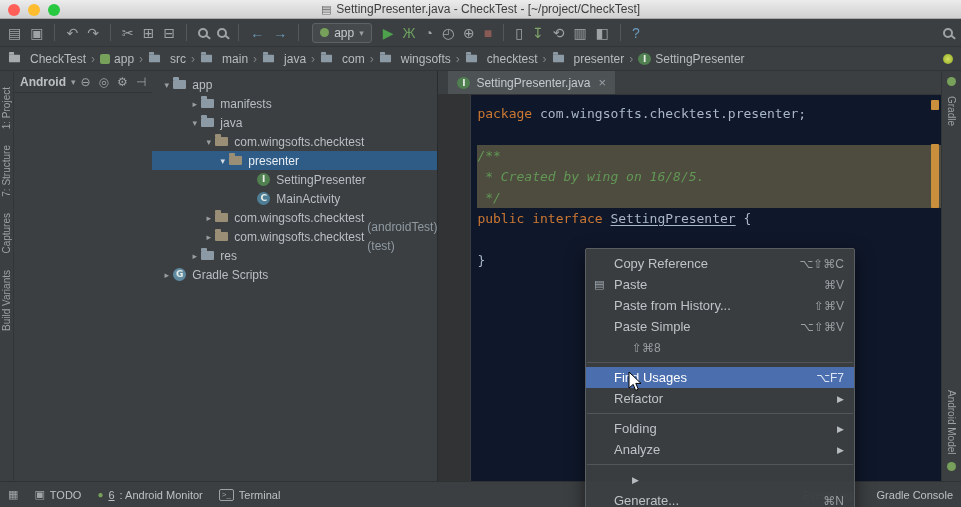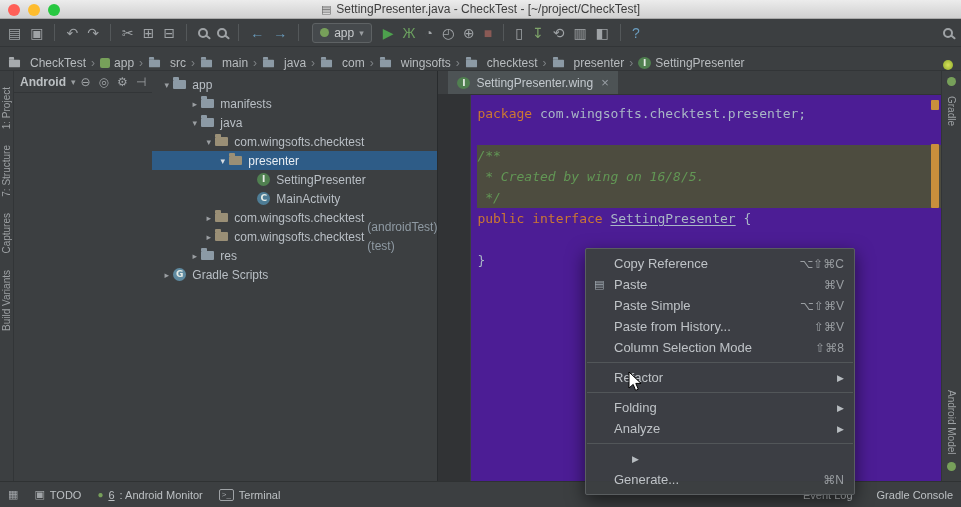--- a/index.html
+++ b/index.html
@@ -26,21 +26,21 @@
              border-radius:3px;height:20px;padding:0 7px;margin:0 2px;}
   .combo-dot{width:9px;height:9px;border-radius:50%;display:inline-block;}
   .combo-label{font-size:12px;color:#c8cbcd;}
   .combo-caret{font-size:9px;color:#9a9ea1;}
   .lens{display:inline-block;width:10px;height:10px;border:2px solid #9fa3a6;border-radius:50%;position:relative;}
   .lens::after{content:'';position:absolute;width:6px;height:2px;background:#9fa3a6;
                transform:rotate(40deg);right:-5px;bottom:-2px;border-radius:1px;}
 
   
   .navbar{height:24px;flex:0 0 24px;background:#3c3f41;border-bottom:1px solid #323537;
-          display:flex;align-items:flex-end;padding:0 8px;}
+          display:flex;align-items:center;padding:0 8px;}
   .crumbs{display:flex;align-items:center;flex:1;overflow:hidden;white-space:nowrap;}
   .crumb{display:flex;align-items:center;gap:4px;font-size:12px;color:#b8bcbf;cursor:default;}
   .crumb-sep{color:#7d8184;margin:0 5px;font-size:12px;}
   .navbar-right-dot{width:10px;height:10px;border-radius:50%;background:radial-gradient(#d6e05a,#8aa829);margin-left:6px;}
 
   
   .main{flex:1;display:flex;min-height:0;}
   .left-strip{flex:0 0 14px;background:#3c3f41;border-right:1px solid #323537;display:flex;flex-direction:column;align-items:center;}
   .right-strip{flex:0 0 20px;background:#3c3f41;border-left:1px solid #323537;display:flex;flex-direction:column;align-items:center;}
   .vlabel{writing-mode:vertical-rl;transform:rotate(180deg);font-size:10px;color:#9da1a4;margin-top:16px;cursor:default;white-space:nowrap;}
@@ -76,21 +76,21 @@
   .icon-circle.iface{background:#508050;}
   .icon-circle.cls{background:#4e7d96;}
   .icon-circle.grd{background:#5f8aa0;}
   .icon-circle.small-c{width:12px;height:12px;line-height:12px;margin-right:0;}
 
   
   .editor-col{flex:1;display:flex;flex-direction:column;min-width:0;min-height:0;}
   .tabbar{height:24px;flex:0 0 24px;background:#3c3f41;border-bottom:1px solid #313335;display:flex;align-items:stretch;padding-left:10px;}
   .tab{display:flex;align-items:center;gap:6px;padding:0 9px;background:#4d5355;font-size:12px;color:#c3c9ce;cursor:default;}
   .tab-close{color:#9aa0a6;font-size:13px;margin-left:2px;cursor:default;}
-  .editor-body{flex:1;display:flex;background:#4c1d95;position:relative;min-height:0;}
+  .editor-body{flex:1;display:flex;background:#0f172a;position:relative;min-height:0;}
   .gutter{flex:0 0 33px;background:#313335;border-right:1px solid #3a3e40;}
   .code{flex:1;padding:8px 0 0 6px;overflow:hidden;}
   .code-line{height:21px;line-height:21px;white-space:pre;font-family:"DejaVu Sans Mono","Liberation Mono",monospace;font-size:13px;color:#a9b7c6;}
   .code-line.selected{background:#4d4c3f;}
   .kw{color:#cc7832;}
   .plain{color:#a9b7c6;}
   .comment{color:#629755;font-style:italic;}
   .decl{color:#a9b7c6;text-decoration:underline;text-underline-offset:2px;}
   .stripe-mark{position:absolute;right:2px;width:8px;border-radius:1px;}
   #stripe-mark-top{top:5px;height:10px;}
@@ -312,21 +312,21 @@
             <span class="icon-circle grd">G</span>
             <span class="tree-label">Gradle Scripts</span>
           </div>
         </div>
     </div>
 
     <div class="editor-col">
       <div class="tabbar">
         <div class="tab">
           <span class="icon-circle iface small-c">I</span>
-          <span>SettingPresenter.wing</span>
+          <span>SettingPresenter.java</span>
           <span class="tab-close">×</span>
         </div>
       </div>
       <div class="editor-body">
         <div class="gutter"></div>
         <div class="code" id="code">
             <div class="code-line"><span class="kw">package </span><span class="plain">com.wingsofts.checktest.presenter;</span></div>
             <div class="code-line"></div>
             <div class="code-line selected"><span class="comment">/**</span></div>
             <div class="code-line selected"><span class="comment"> * Created by wing on 16/8/5.</span></div>
@@ -383,32 +383,35 @@
       <div class="menu-item">
         <span class="mi-label">Copy Reference</span>
         <span class="mi-shortcut">⌥⇧⌘C</span>
       </div>
       <div class="menu-item">
         <span class="mi-icon">▤</span>
         <span class="mi-label">Paste</span>
         <span class="mi-shortcut">⌘V</span>
       </div>
       <div class="menu-item">
+        <span class="mi-label">Paste from History...</span>
+        <span class="mi-shortcut">⇧⌘V</span>
+      </div>
+      <div class="menu-item">
         <span class="mi-label">Paste Simple</span>
         <span class="mi-shortcut">⌥⇧⌘V</span>
       </div>
       <div class="menu-item">
-        <span class="mi-label">Paste from History...</span>
-        <span class="mi-shortcut">⇧⌘V</span>
-      </div>
-      <div class="menu-item">
-        <span class="mi-label">Column Selection Mode</span>
         <span class="mi-shortcut">⇧⌘8</span>
       </div>
       <div class="menu-sep"></div>
+      <div class="menu-item hl">
+        <span class="mi-label">Find Usages</span>
+        <span class="mi-shortcut">⌥F7</span>
+      </div>
       <div class="menu-item">
         <span class="mi-label">Refactor</span>
         <span class="mi-arrow">▶</span>
       </div>
       <div class="menu-sep"></div>
       <div class="menu-item">
         <span class="mi-label">Folding</span>
         <span class="mi-arrow">▶</span>
       </div>
       <div class="menu-item">

